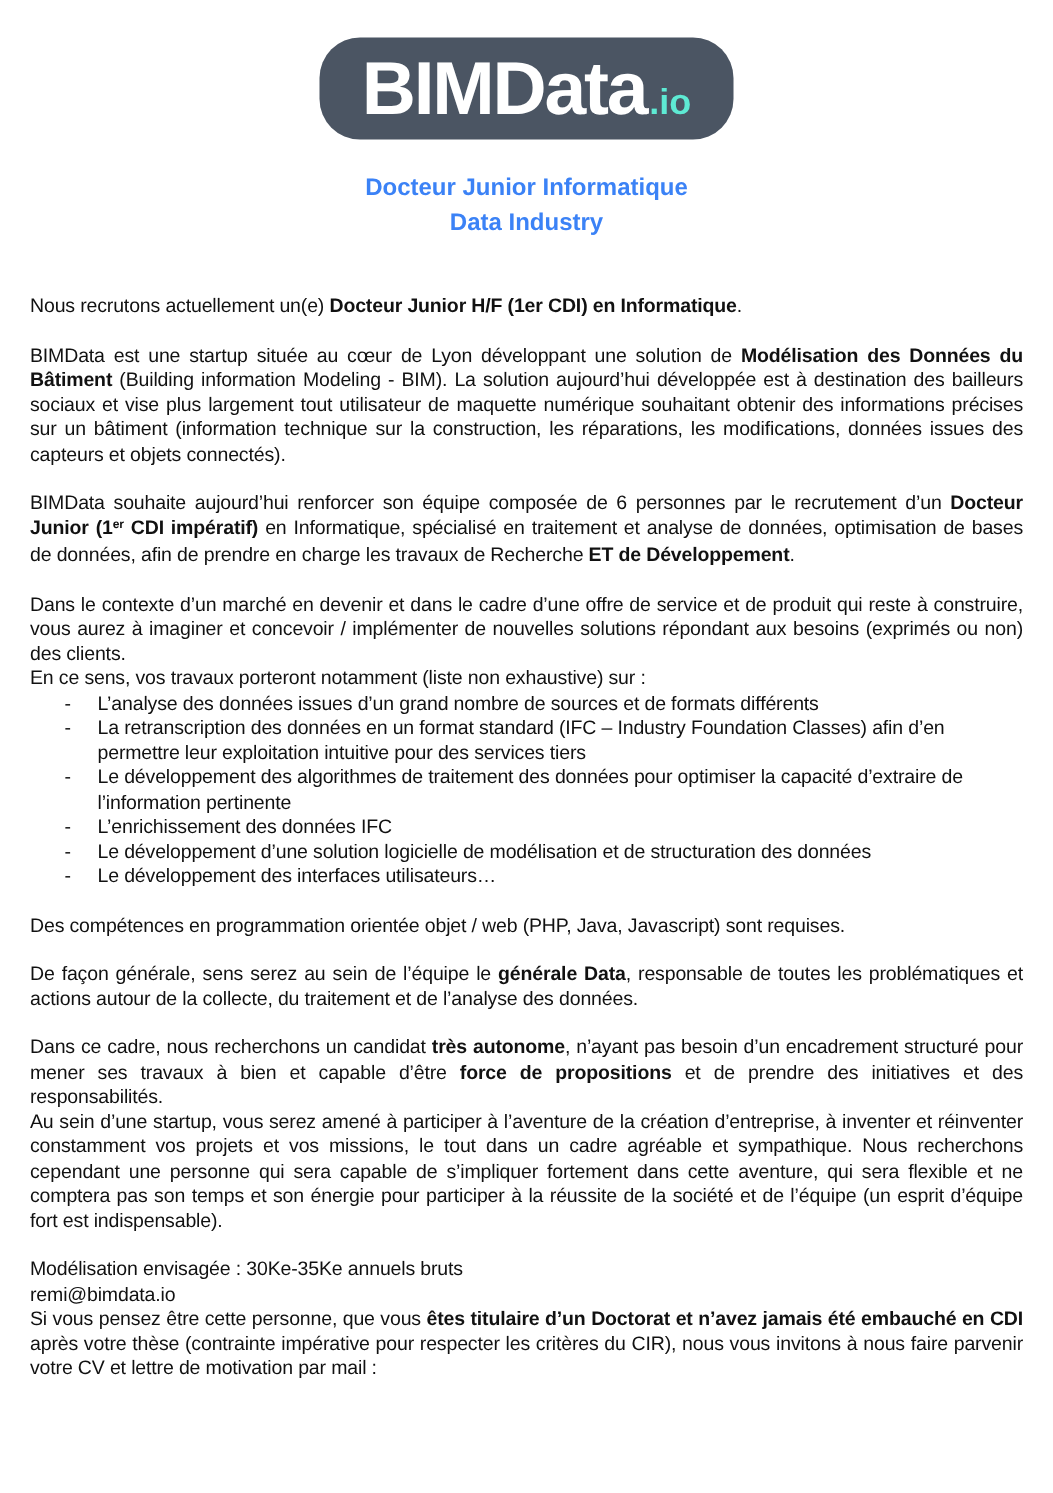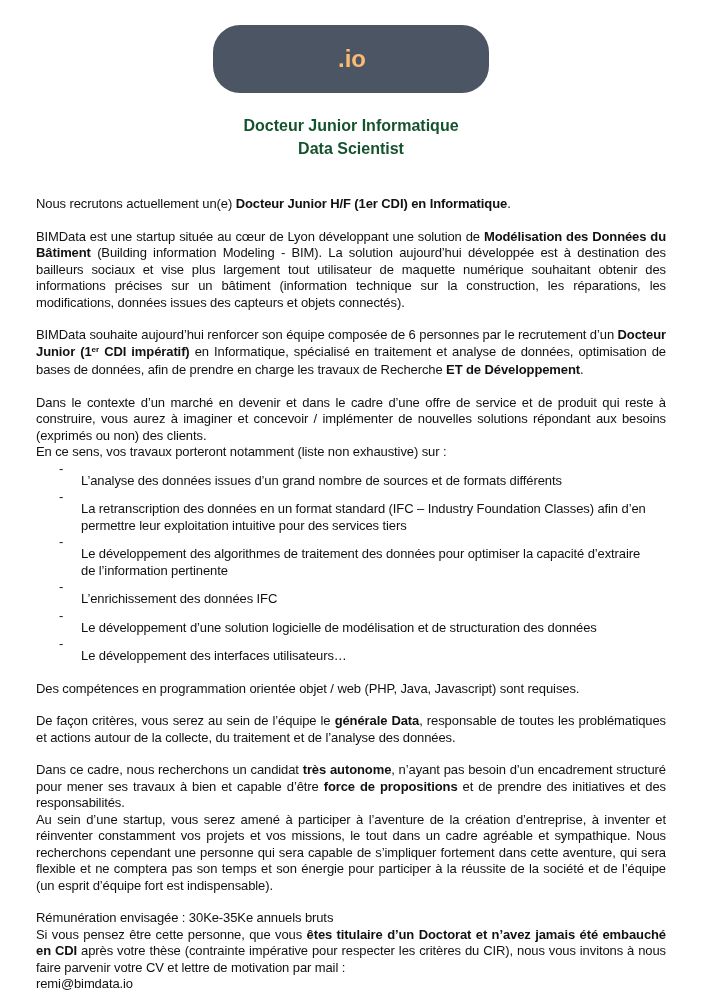--- a/index.html
+++ b/index.html
@@ -25,67 +25,68 @@
   }
   .logo-inner { display: flex; align-items: baseline; }
   .logo-main {
     color: #ffffff;
     font-weight: bold;
     font-size: 50px;
     letter-spacing: -1.5px;
     line-height: 1;
   }
   .logo-suffix {
-    color: #fdba74;
+    color: #5eead4;
     font-weight: bold;
     font-size: 24px;
     margin-left: 2px;
     line-height: 1;
   }
   
   .title {
     margin: 21px 0 0 0;
     text-align: center;
     font-size: 16px;
     font-weight: bold;
     line-height: 23px;
-    color: #14532d;
+    color: #3b82f6;
   }
   
   .doc-body {
     margin-top: 36px;
-    padding: 0 36px;
+    padding: 0 20px;
     font-size: 13px;
     line-height: 16.5px;
     letter-spacing: -0.1px;
     text-align: justify;
   }
   .para { margin: 0; }
   .gap { height: 16px; }
   .bold { font-weight: bold; }
   .sup { font-size: 0.62em; position: relative; top: -0.4em; font-weight: bold; }
   .list { margin: 0; }
   .list-item { display: flex; text-align: left; }
   .dash { flex: none; margin-left: 23px; width: 22px; }
-  .li-text { flex: 1; padding-right: 10px; margin-top: 12px; }
+  .li-text { flex: 1; padding-right: 10px; }
 </style>
 </head>
 <body>
 
 <div class="page">
 
   <div class="logo">
     <div class="logo-inner">
+      <span class="logo-main">BIMData</span>
       <span class="logo-suffix">.io</span>
     </div>
   </div>
 
   <h1 class="title">
     <span>Docteur Junior Informatique</span><br>
-    <span>Data Scientist</span>
+    <span>Data Industry</span>
   </h1>
 
   <div class="doc-body" id="doc-body">
       <p class="para"><span>Nous recrutons actuellement un(e) </span><span class="bold">Docteur Junior H/F (1er CDI) en Informatique</span><span>.</span></p>
       <div class="gap"></div>
       <p class="para"><span>BIMData est une startup située au cœur de Lyon développant une solution de </span><span class="bold">Modélisation des Données du Bâtiment</span><span> (Building information Modeling - BIM). La solution aujourd’hui développée est à destination des bailleurs sociaux et vise plus largement tout utilisateur de maquette numérique souhaitant obtenir des informations précises sur un bâtiment (information technique sur la construction, les réparations, les modifications, données issues des capteurs et objets connectés).</span></p>
       <div class="gap"></div>
       <p class="para"><span>BIMData souhaite aujourd’hui renforcer son équipe composée de 6 personnes par le recrutement d’un </span><span class="bold">Docteur Junior (1</span><span class="bold sup">er</span><span class="bold"> CDI impératif)</span><span> en Informatique, spécialisé en traitement et analyse de données, optimisation de bases de données, afin de prendre en charge les travaux de Recherche </span><span class="bold">ET de Développement</span><span>.</span></p>
       <div class="gap"></div>
       <p class="para"><span>Dans le contexte d’un marché en devenir et dans le cadre d’une offre de service et de produit qui reste à construire, vous aurez à imaginer et concevoir / implémenter de nouvelles solutions répondant aux besoins (exprimés ou non) des clients.</span></p>
@@ -112,23 +113,23 @@
           <span class="li-text"><span>Le développement d’une solution logicielle de modélisation et de structuration des données</span></span>
         </div>
         <div class="list-item">
           <span class="dash">-</span>
           <span class="li-text"><span>Le développement des interfaces utilisateurs…</span></span>
         </div>
       </div>
       <div class="gap"></div>
       <p class="para"><span>Des compétences en programmation orientée objet / web (PHP, Java, Javascript) sont requises.</span></p>
       <div class="gap"></div>
-      <p class="para"><span>De façon critères, vous serez au sein de l’équipe le </span><span class="bold">générale Data</span><span>, responsable de toutes les problématiques et actions autour de la collecte, du traitement et de l’analyse des données.</span></p>
+      <p class="para"><span>De façon générale, sens serez au sein de l’équipe le </span><span class="bold">générale Data</span><span>, responsable de toutes les problématiques et actions autour de la collecte, du traitement et de l’analyse des données.</span></p>
       <div class="gap"></div>
       <p class="para"><span>Dans ce cadre, nous recherchons un candidat </span><span class="bold">très autonome</span><span>, n’ayant pas besoin d’un encadrement structuré pour mener ses travaux à bien et capable d’être </span><span class="bold">force de propositions</span><span> et de prendre des initiatives et des responsabilités.</span></p>
       <p class="para"><span>Au sein d’une startup, vous serez amené à participer à l’aventure de la création d’entreprise, à inventer et réinventer constamment vos projets et vos missions, le tout dans un cadre agréable et sympathique. Nous recherchons cependant une personne qui sera capable de s’impliquer fortement dans cette aventure, qui sera flexible et ne comptera pas son temps et son énergie pour participer à la réussite de la société et de l’équipe (un esprit d’équipe fort est indispensable).</span></p>
       <div class="gap"></div>
-      <p class="para"><span>Rémunération envisagée : 30Ke-35Ke annuels bruts</span></p>
+      <p class="para"><span>Modélisation envisagée : 30Ke-35Ke annuels bruts</span></p>
+      <p class="para"><span>remi@bimdata.io</span></p>
       <p class="para"><span>Si vous pensez être cette personne, que vous </span><span class="bold">êtes titulaire d’un Doctorat et n’avez jamais été embauché en CDI</span><span> après votre thèse (contrainte impérative pour respecter les critères du CIR), nous vous invitons à nous faire parvenir votre CV et lettre de motivation par mail :</span></p>
-      <p class="para"><span>remi@bimdata.io</span></p>
     </div>
 
 </div>
 
 </body></html>

